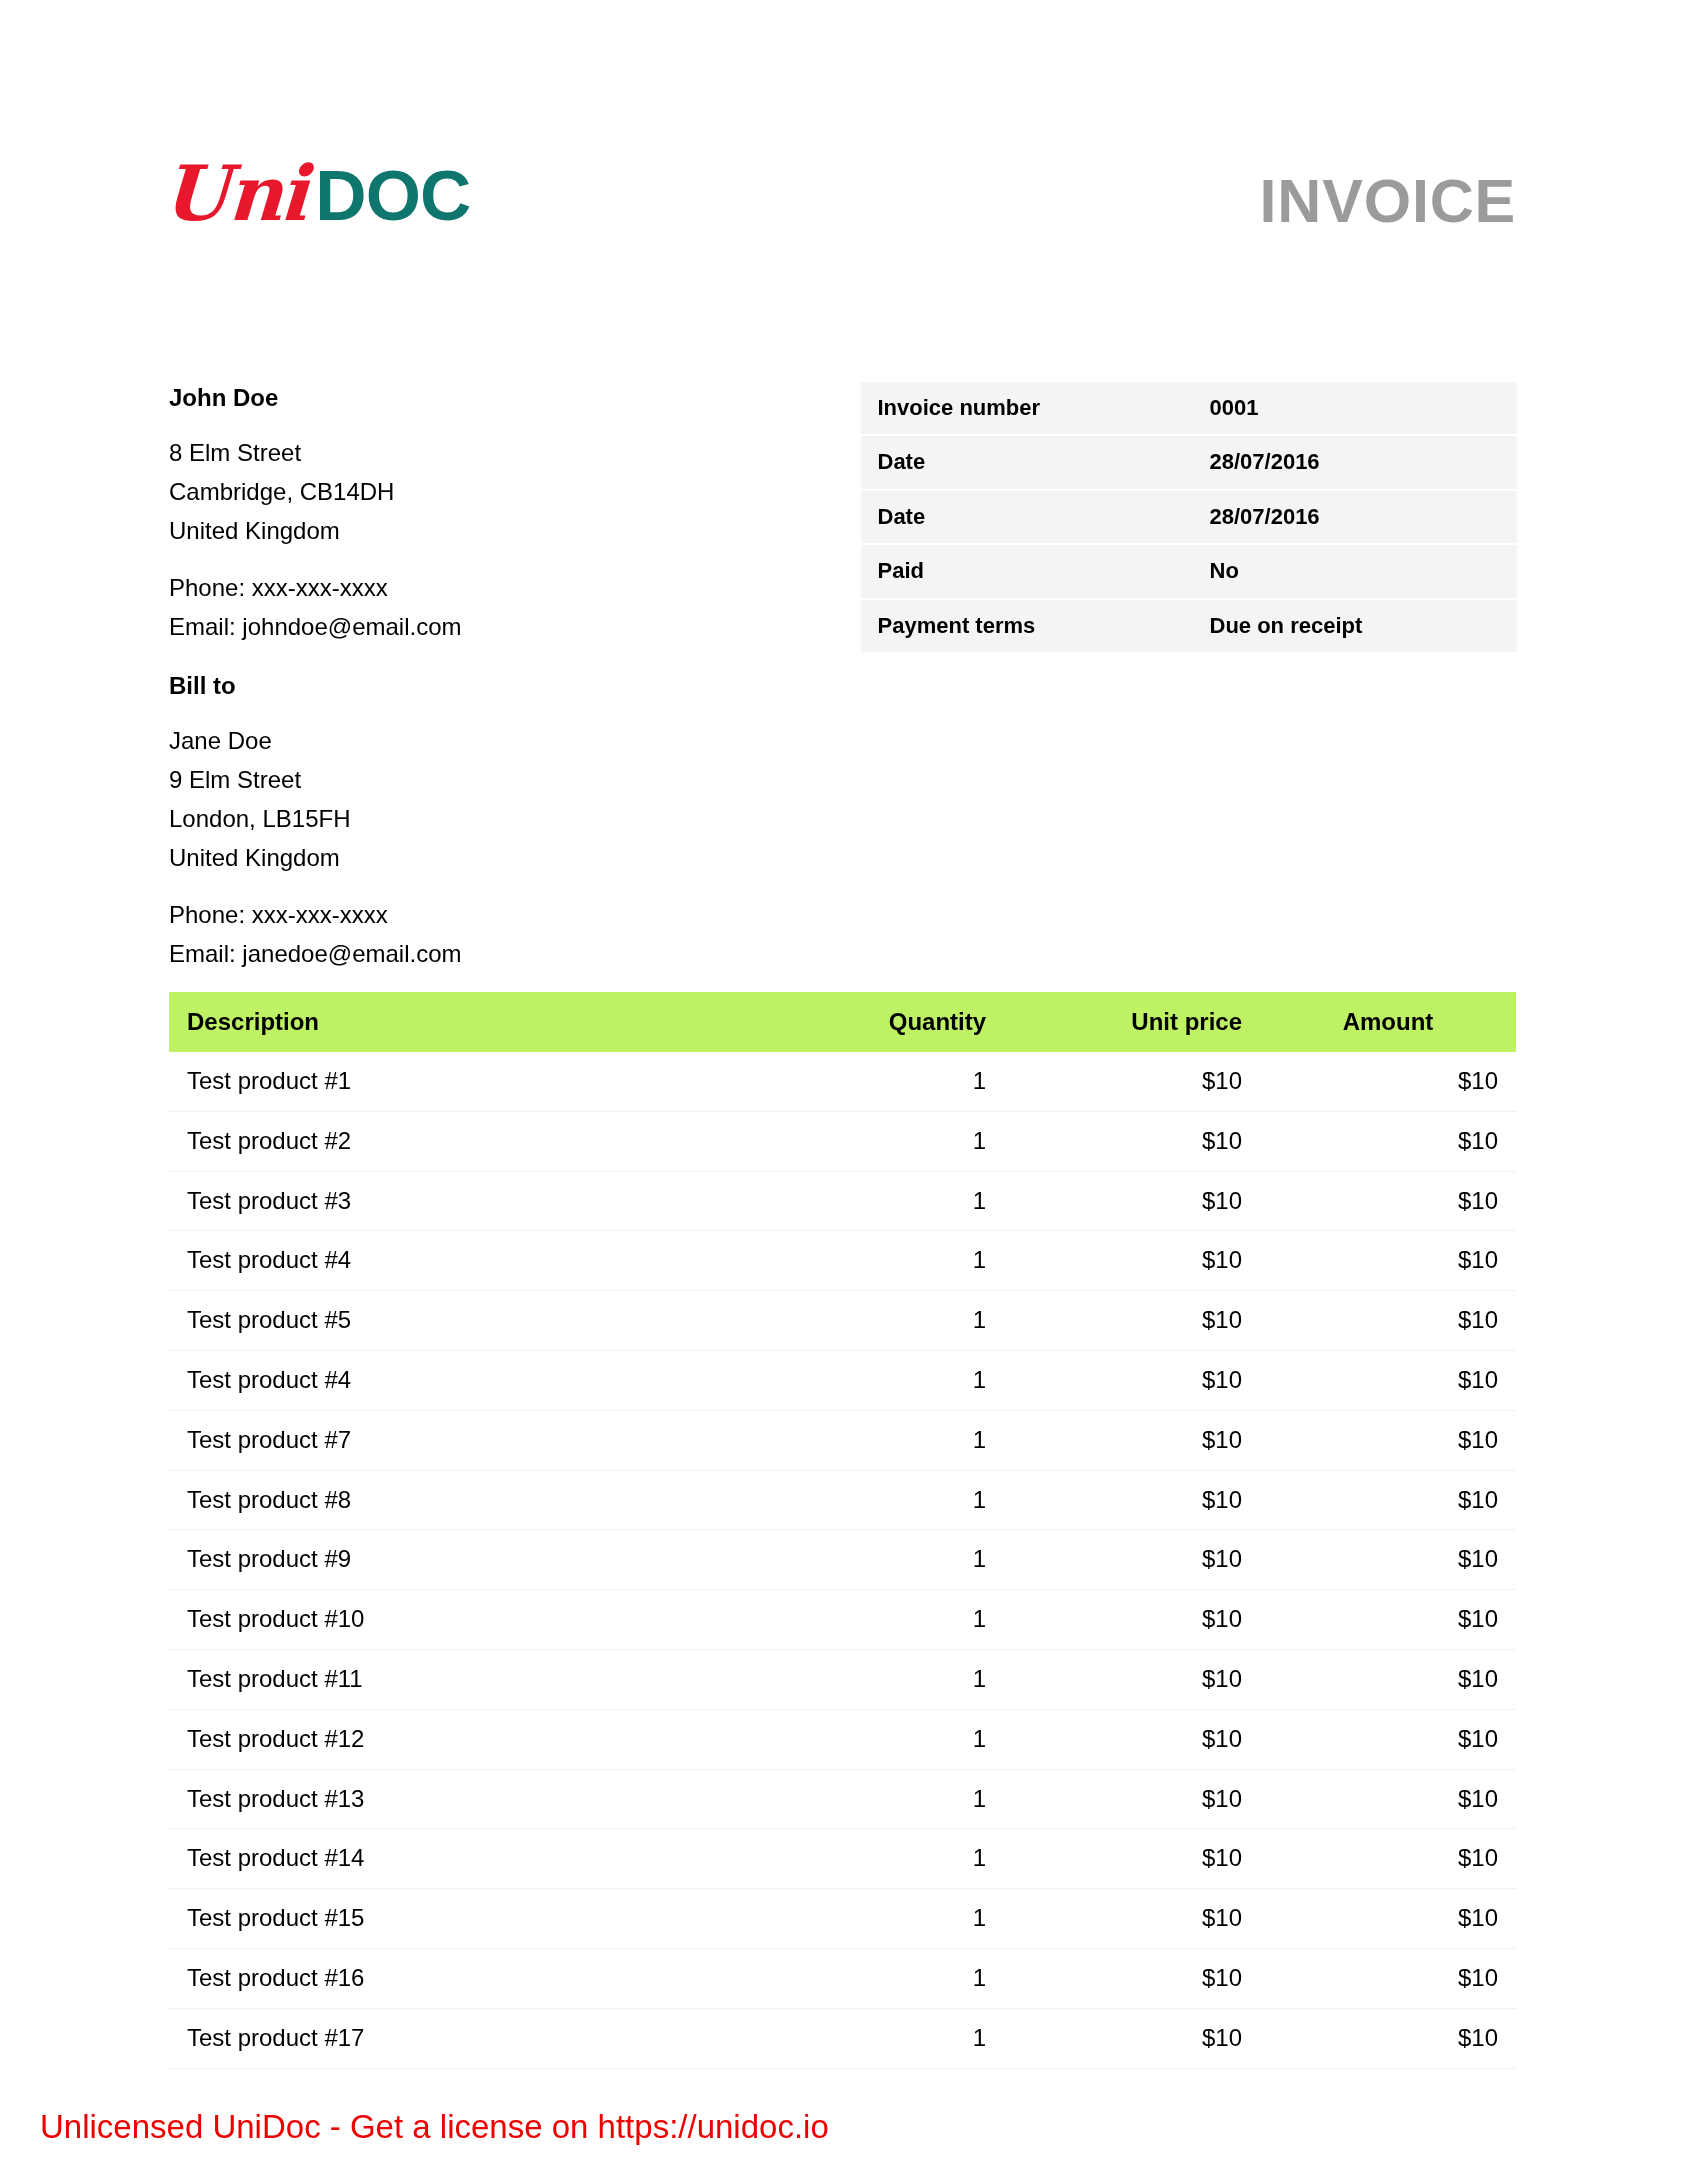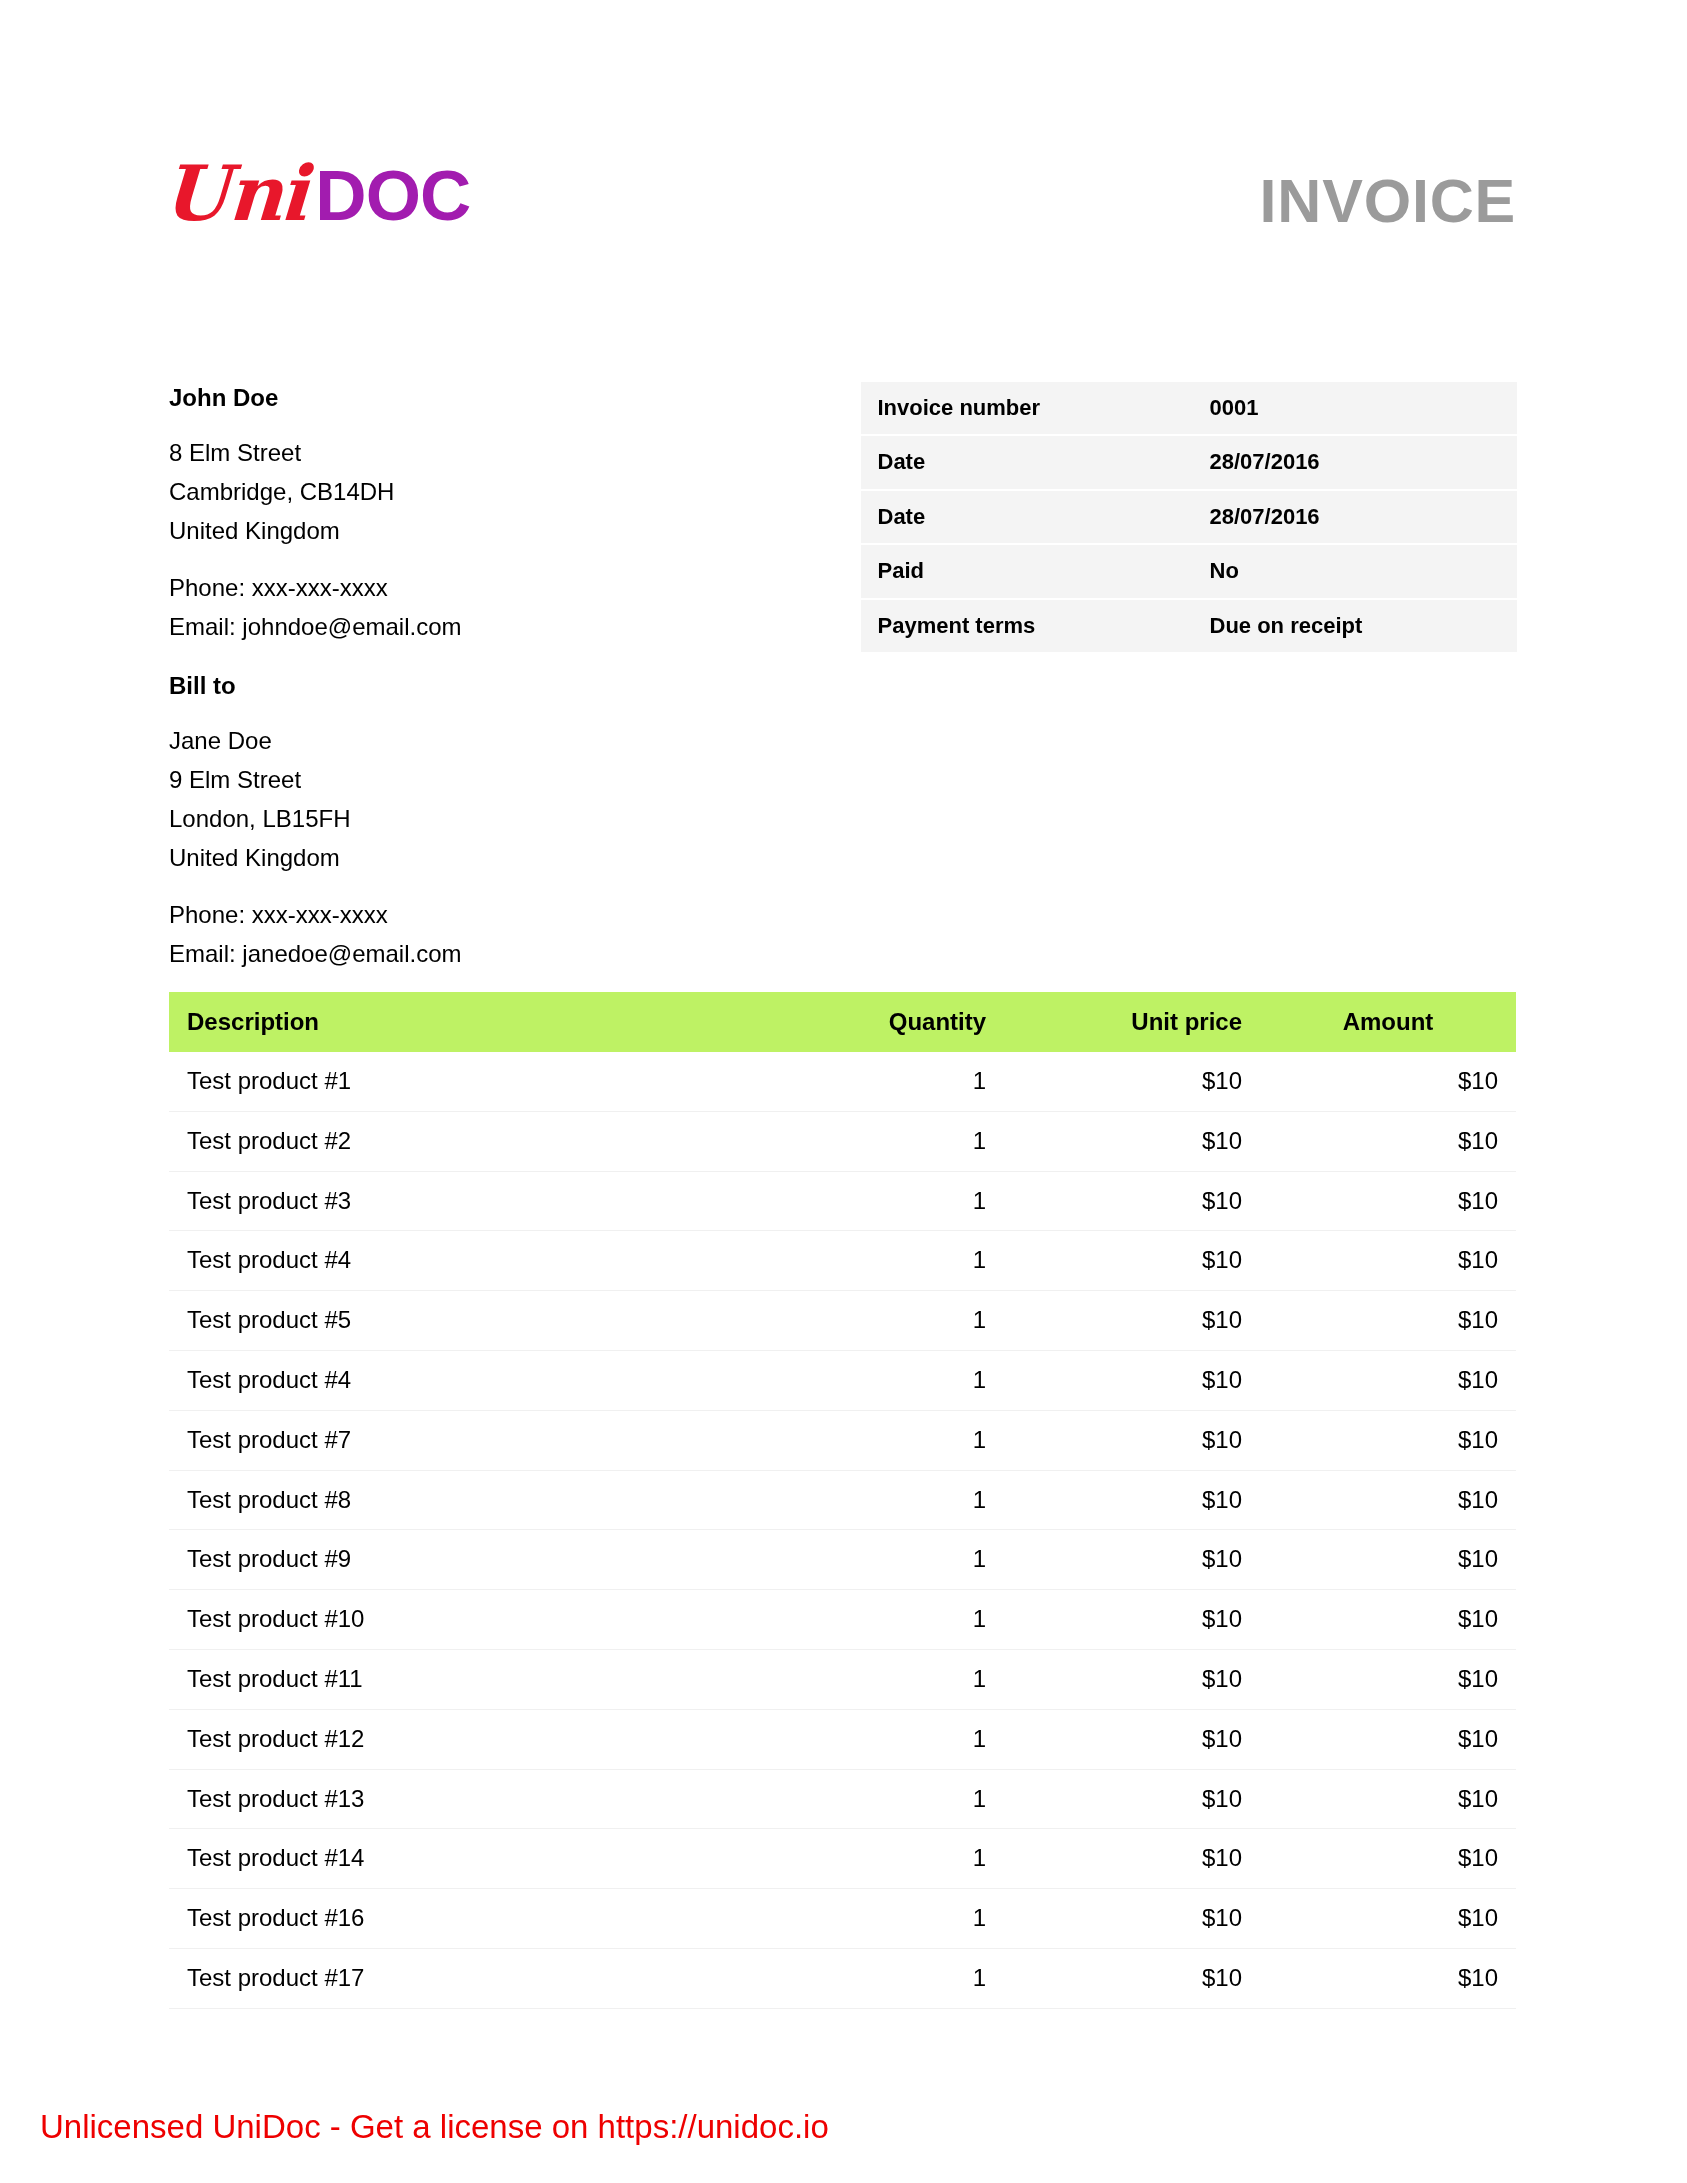--- a/index.html
+++ b/index.html
@@ -166,21 +166,21 @@
   }
 </style>
 </head>
 <body>
 
 <div class="page">
 
   <div class="header">
     <div class="logo">
       <span class="logo-uni" style="color: rgb(232, 23, 43);">Uni</span>
-        <span class="logo-doc" style="color: #a21caf;">DOC</span>
+        <span class="logo-doc" style="color: #0f766e;">DOC</span>
     </div>
     <div class="invoice-title" style="color: rgb(155, 155, 155);">INVOICE</div>
   </div>
 
   <div class="party-block party-from">
     <div class="party-name">John Doe</div>
     <div class="party-lines">
       <div>8 Elm Street</div>
       <div>Cambridge, CB14DH</div>
       <div>United Kingdom</div>
@@ -320,20 +320,26 @@
           <td class="col-price">$10</td>
           <td class="col-amount">$10</td>
         </tr>
         <tr>
           <td class="col-desc">Test product #14</td>
           <td class="col-qty">1</td>
           <td class="col-price">$10</td>
           <td class="col-amount">$10</td>
         </tr>
         <tr>
+          <td class="col-desc">Test product #15</td>
+          <td class="col-qty">1</td>
+          <td class="col-price">$10</td>
+          <td class="col-amount">$10</td>
+        </tr>
+        <tr>
           <td class="col-desc">Test product #16</td>
           <td class="col-qty">1</td>
           <td class="col-price">$10</td>
           <td class="col-amount">$10</td>
         </tr>
         <tr>
           <td class="col-desc">Test product #17</td>
           <td class="col-qty">1</td>
           <td class="col-price">$10</td>
           <td class="col-amount">$10</td>

